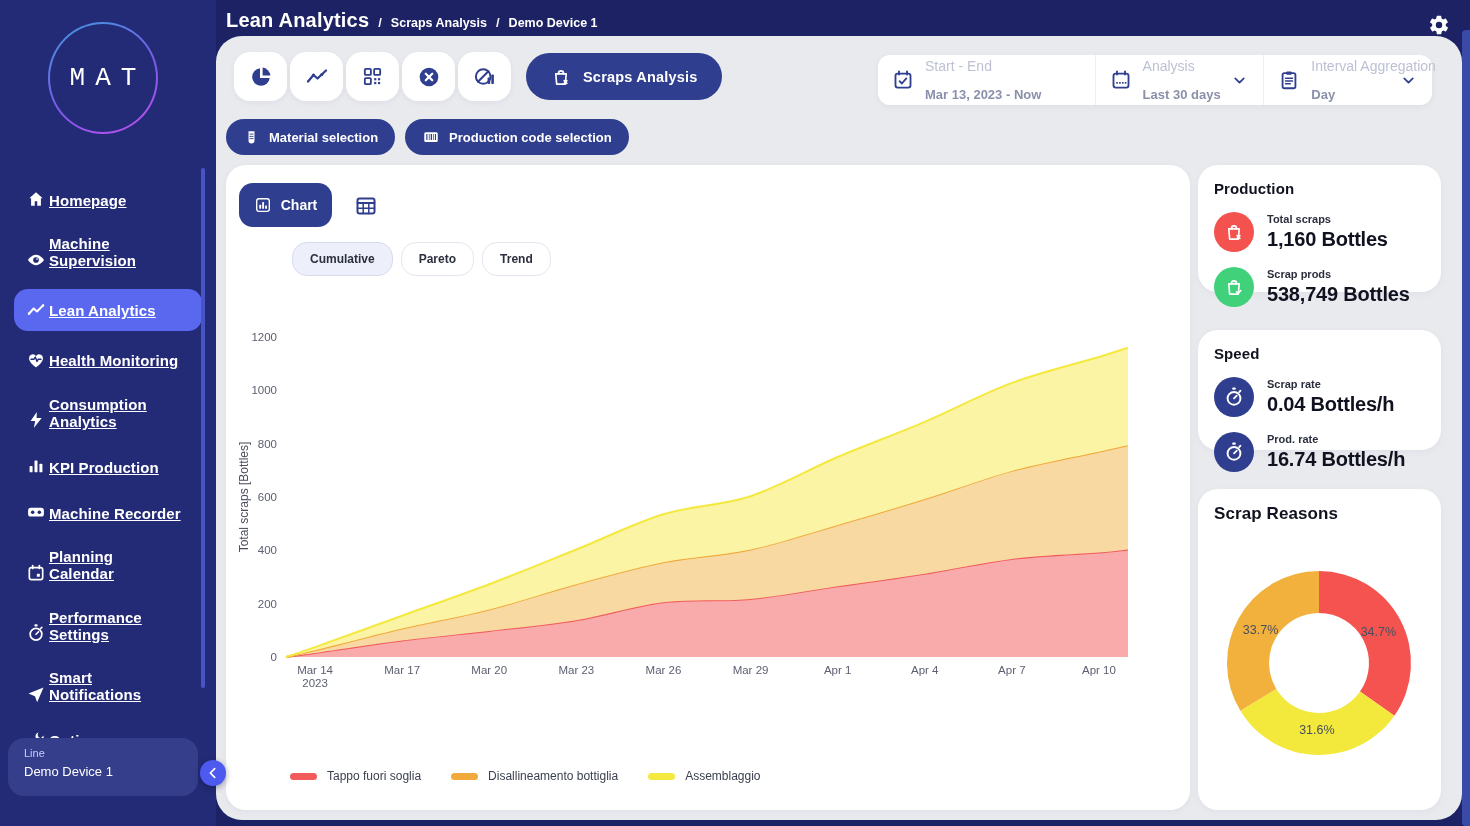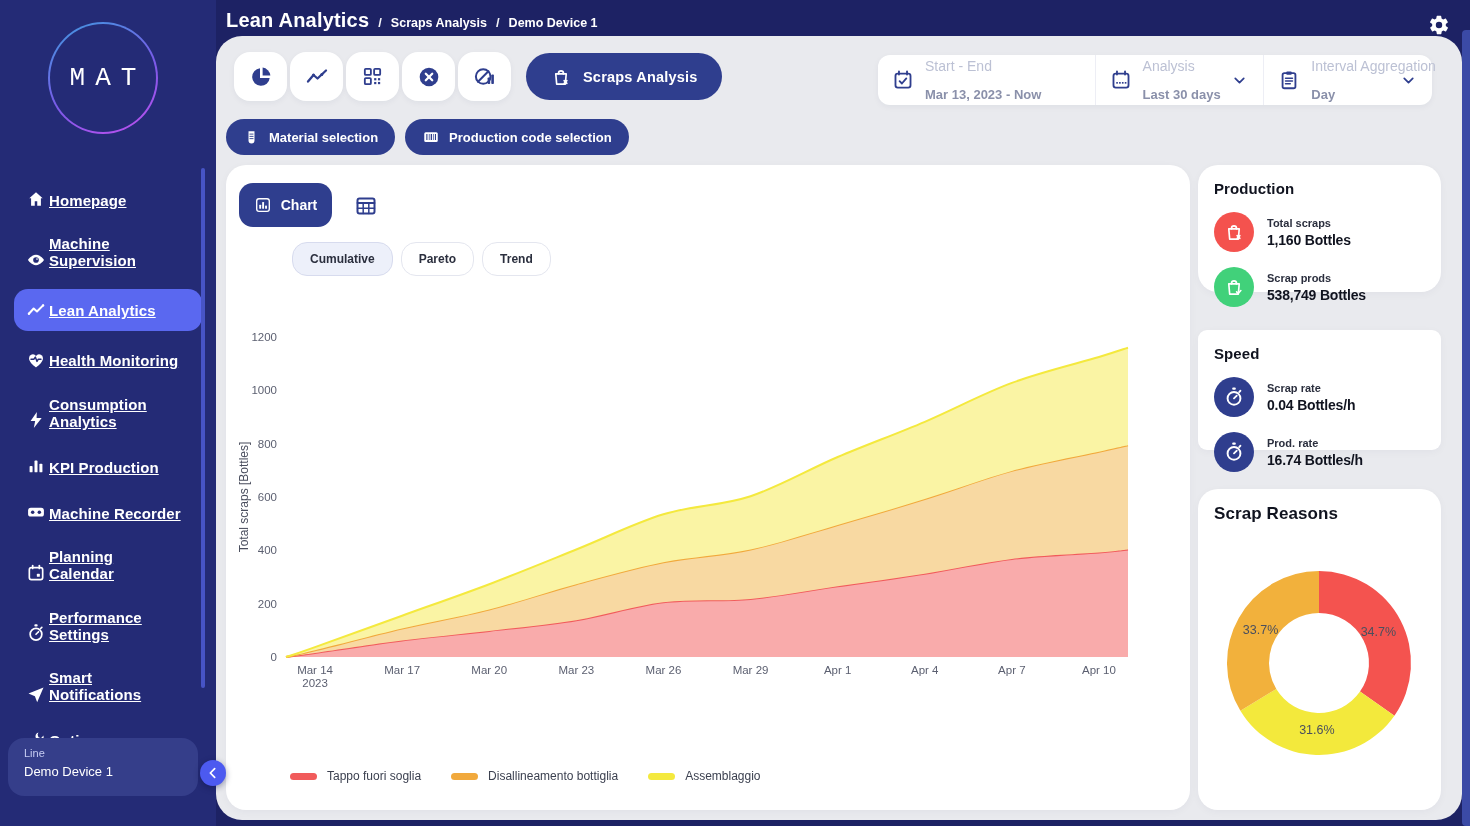--- a/index.html
+++ b/index.html
@@ -76,28 +76,28 @@
   .tab.active { background:#edf0fa; border-color:#d7dbee; }
   #areaChart { position:absolute; left:8px; top:158px; }
   .legend { position:absolute; left:64px; top:604px; display:flex; align-items:center; gap:30px; }
   .legend-item { display:flex; align-items:center; gap:10px; }
   .legend-swatch { width:27px; height:7px; border-radius:3.5px; }
   .legend-label { font-size:12px; color:#3c4150; }
 
   .pcard { position:absolute; left:982px; width:243px; background:#fff; border-radius:20px; padding:15px 16px;
            box-shadow:0 2px 8px rgba(25,30,80,.04); }
   .pcard-production { top:129px; height:127px; }
-  .pcard-speed { top:294px; height:120px;border-radius:9px; }
+  .pcard-speed { top:294px; height:120px; }
   .pcard-reasons { top:453px; height:321px; }
   .pcard h3 { font-size:15px; font-weight:800; color:#10131f; letter-spacing:.1px; }
   .pcard-reasons h3 { font-size:17px; }
   .stat { display:flex; align-items:center; gap:13px; margin-top:15px; }
   .stat-ic { width:40px; height:40px; border-radius:50%; display:flex; align-items:center; justify-content:center; color:#fff; flex:0 0 40px; }
   .stat-label { font-size:11px; font-weight:700; color:#2b2f3e; margin-bottom:3px; }
-  .stat-value { font-size:14px; font-weight:800; color:#10131f; letter-spacing:-.2px; }
+  .stat-value { font-size:20px; font-weight:800; color:#10131f; letter-spacing:-.2px; }
   #donutChart { position:absolute; left:2px; top:55px; }
 </style>
 </head>
 <body>
 
 <div>
 
   <aside class="sidebar">
     <div class="logo">
       <span>MAT</span>

